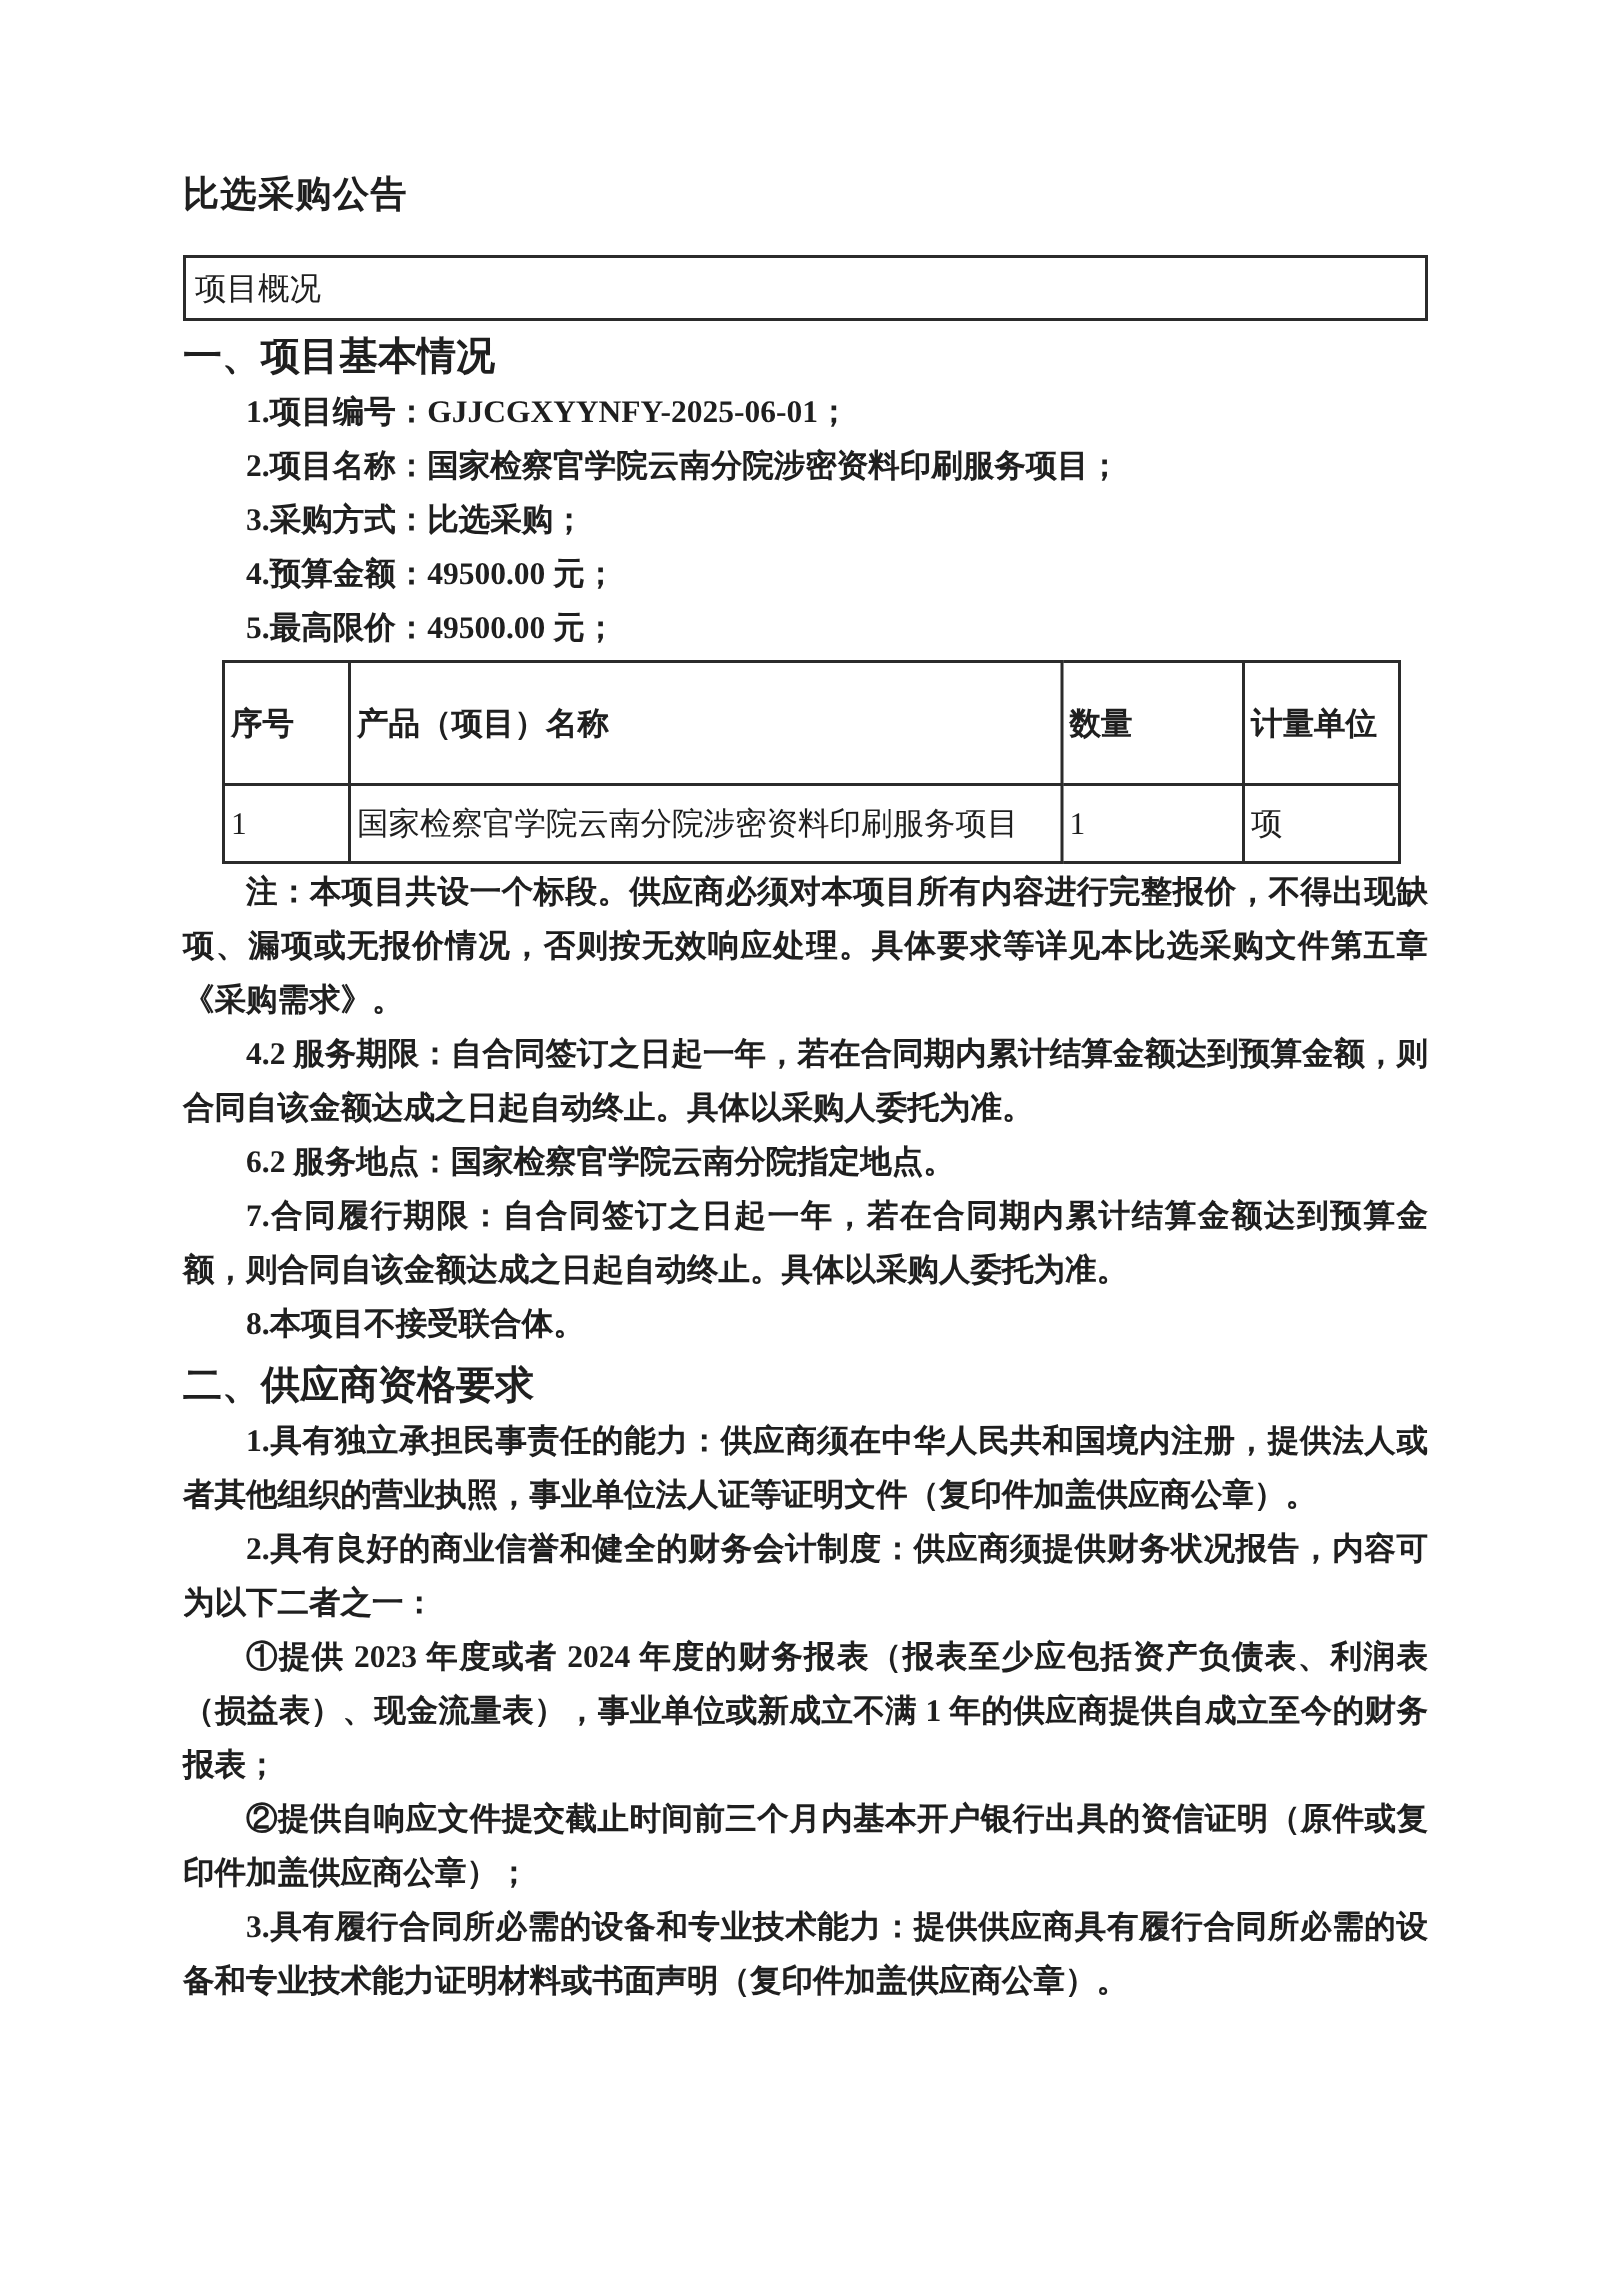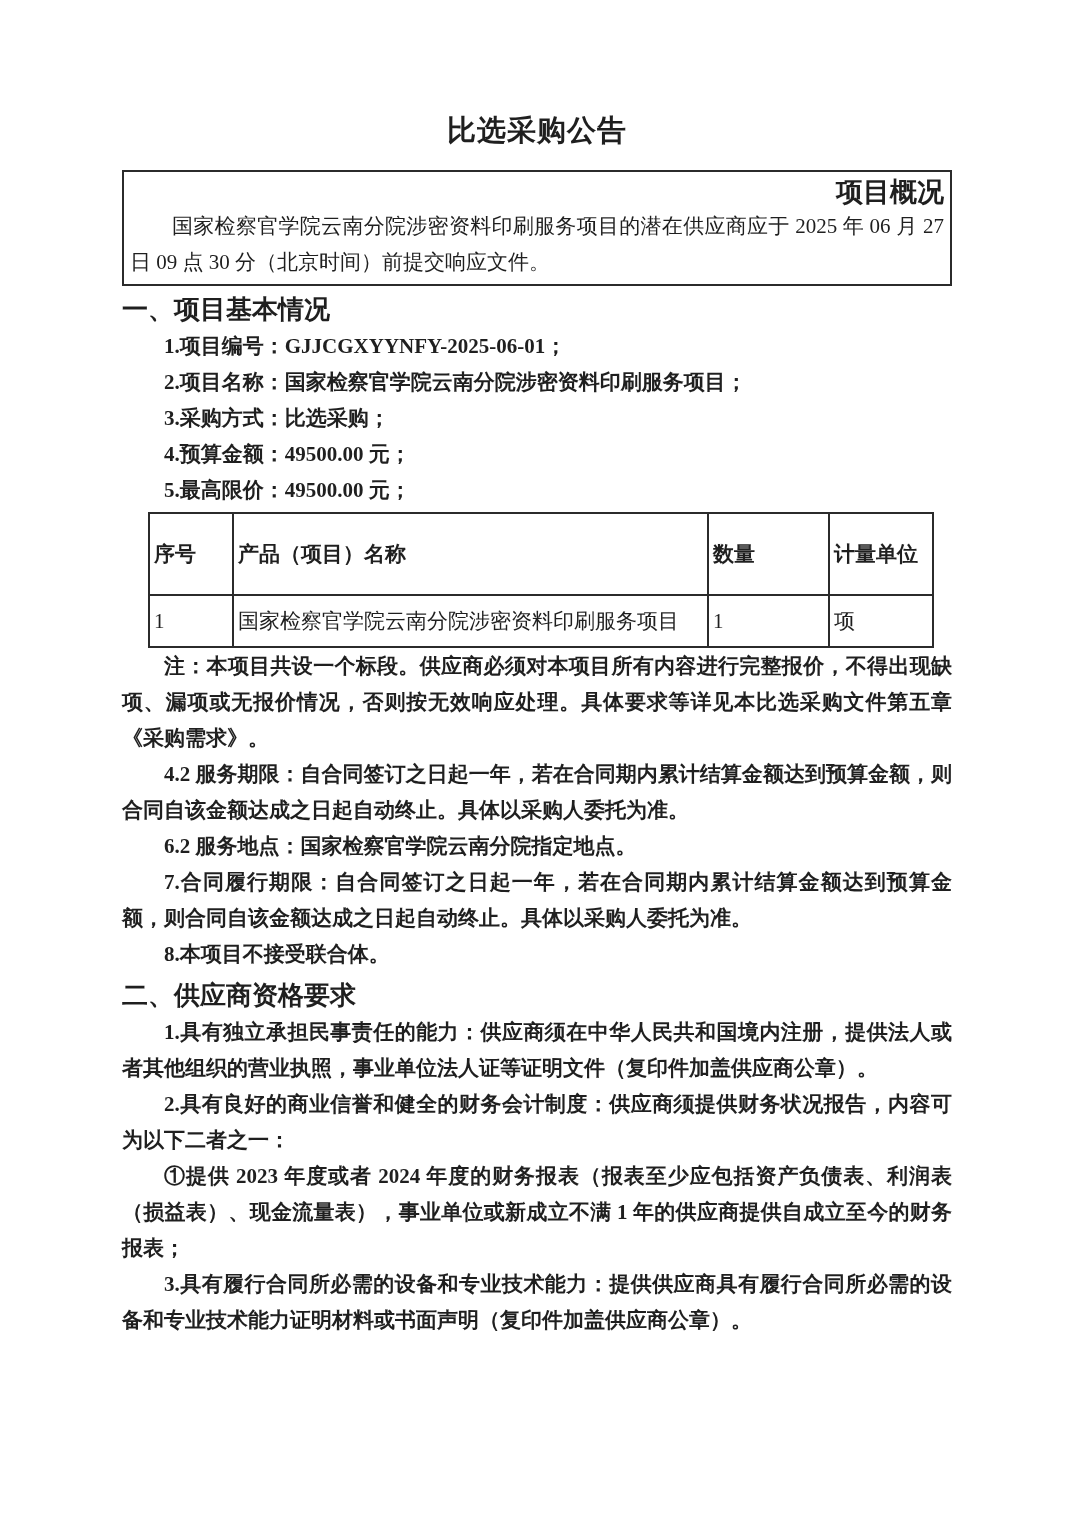--- a/index.html
+++ b/index.html
@@ -12,36 +12,35 @@
     padding: 106px 122px 0 122px;
     background: #ffffff;
     font-family: "Liberation Serif", "DejaVu Serif", serif;
     color: #1f1f1f;
     font-size: 21px;
     line-height: 36px;
     overflow: hidden;
   }
   .doc-title {
     margin: 0 0 16px 0;
-    font-size: 29px;
+    font-size: 24px;
     font-weight: bold;
-    text-align: center;
     line-height: 48px;
     letter-spacing: 1px;
   }
   .overview-box {
     border: 2px solid #2b2b2b;
     margin: 0 0 6px 0;
     padding: 4px 6px 4px 6px;
   }
   .overview-heading {
-    text-align: right;
-    font-weight: bold;
+    text-align: left;
+    font-weight: normal;
     line-height: 32px;
-    font-size: 27px;
+    font-size: 21px;
   }
   .overview-body {
     margin: 0;
     text-indent: 2em;
     text-align: justify;
     line-height: 36px;
   }
   .section-heading {
     margin: 6px 0 0 0;
     font-size: 26px;
@@ -77,21 +76,20 @@
 </style>
 </head>
 <body>
 
 <div class="page">
 
   <h1 class="doc-title">比选采购公告</h1>
 
   <div class="overview-box">
     <div class="overview-heading">项目概况</div>
-    <p class="overview-body">国家检察官学院云南分院涉密资料印刷服务项目的潜在供应商应于 2025 年 06 月 27 日 09 点 30 分（北京时间）前提交响应文件。</p>
   </div>
 
   <h2 class="section-heading">一、项目基本情况</h2>
 
   <p class="para">1.项目编号：GJJCGXYYNFY-2025-06-01；</p>
   <p class="para">2.项目名称：国家检察官学院云南分院涉密资料印刷服务项目；</p>
   <p class="para">3.采购方式：比选采购；</p>
   <p class="para">4.预算金额：49500.00 元；</p>
   <p class="para">5.最高限价：49500.00 元；</p>
 
@@ -125,15 +123,16 @@
   <p class="para">4.2 服务期限：自合同签订之日起一年，若在合同期内累计结算金额达到预算金额，则合同自该金额达成之日起自动终止。具体以采购人委托为准。</p>
   <p class="para">6.2 服务地点：国家检察官学院云南分院指定地点。</p>
   <p class="para">7.合同履行期限：自合同签订之日起一年，若在合同期内累计结算金额达到预算金额，则合同自该金额达成之日起自动终止。具体以采购人委托为准。</p>
   <p class="para">8.本项目不接受联合体。</p>
 
   <h2 class="section-heading">二、供应商资格要求</h2>
 
   <p class="para">1.具有独立承担民事责任的能力：供应商须在中华人民共和国境内注册，提供法人或者其他组织的营业执照，事业单位法人证等证明文件（复印件加盖供应商公章）。</p>
   <p class="para">2.具有良好的商业信誉和健全的财务会计制度：供应商须提供财务状况报告，内容可为以下二者之一：</p>
   <p class="para">①提供 2023 年度或者 2024 年度的财务报表（报表至少应包括资产负债表、利润表（损益表）、现金流量表），事业单位或新成立不满 1 年的供应商提供自成立至今的财务报表；</p>
+  <p class="para">②提供自响应文件提交截止时间前三个月内基本开户银行出具的资信证明（原件或复印件加盖供应商公章）；</p>
   <p class="para">3.具有履行合同所必需的设备和专业技术能力：提供供应商具有履行合同所必需的设备和专业技术能力证明材料或书面声明（复印件加盖供应商公章）。</p>
 
 </div>
 
 </body></html>

